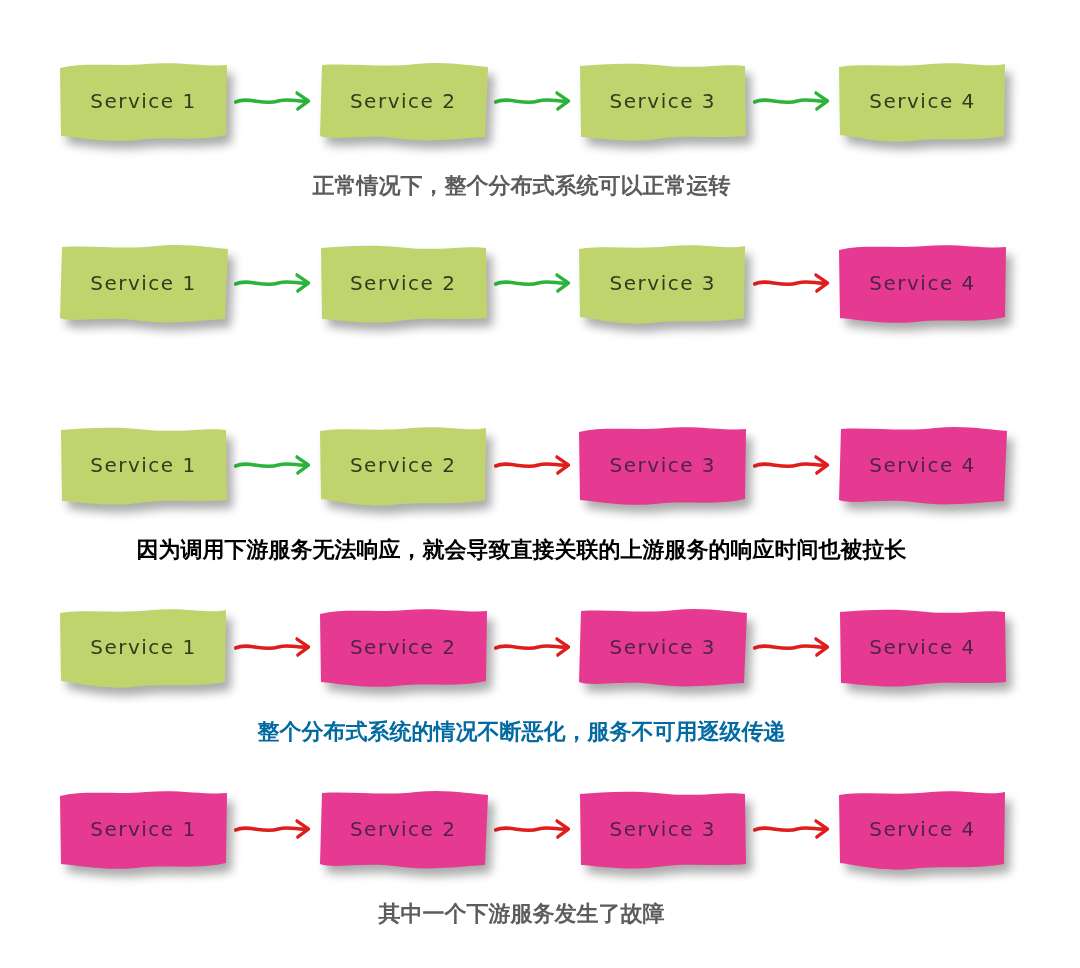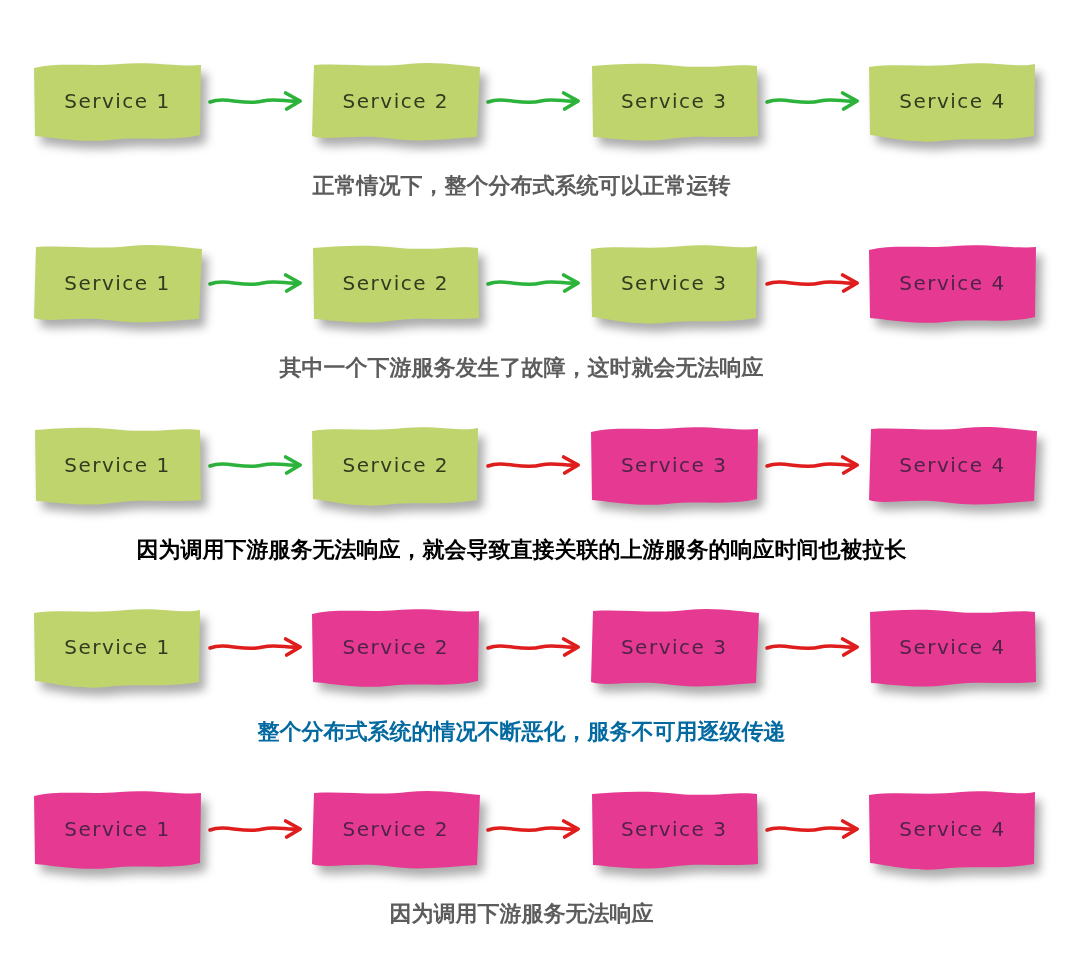--- a/index.html
+++ b/index.html
@@ -10,21 +10,22 @@
     box-sizing:border-box;
     padding-top:58px;
     overflow:hidden;
     font-family:"DejaVu Sans", sans-serif;
   }
   .row{height:182px;}
   .chain{
     display:flex;align-items:center;
     box-sizing:border-box;
     height:86px;
-    padding:0 40px 0 30px;
+    padding:0 70px 0 30px;
+    margin-left:26px;
   }
   .node{
     position:relative;
     width:175px;height:86px;
     flex:none;
   }
   .note{
     position:absolute;left:0;top:0;width:100%;height:100%;
     filter:drop-shadow(6px 8px 5px rgba(70,70,70,0.45));
   }
@@ -140,21 +141,20 @@
     <path class="head" d="M76,5 L90,13 L77,21" fill="none" stroke-width="3.6" stroke-linecap="round" stroke-linejoin="round" stroke="#e01d1d"></path>
   </svg>
 
   <div class="node">
     <svg class="note" viewBox="0 0 175 86" preserveAspectRatio="none">
       <path class="note-path" stroke="none" d="M4,10 C30,4 60,9 90,6 C120,3 150,9 171,7 L170,77 C140,84 110,78 80,82 C50,85 20,79 5,78 Z" fill="#e63a92"></path>
     </svg>
     <span class="label" style="color: rgb(79, 35, 71);">Service 4</span>
   </div>
 </div>
-    <div class="caption" style="color: rgb(92, 92, 92);">其中一个下游服务发生了故障，这时就会无法响应</div>
   </section>
 
   <section class="row">
     <div class="chain">
   <div class="node">
     <svg class="note" viewBox="0 0 175 86" preserveAspectRatio="none">
       <path class="note-path" stroke="none" d="M5,8 C28,6 58,4 92,8 C126,11 152,5 170,8 L171,78 C142,81 112,76 82,81 C52,85 22,80 6,79 Z" fill="#c0d46e"></path>
     </svg>
     <span class="label" style="color: rgb(51, 59, 31);">Service 1</span>
   </div>
@@ -284,16 +284,16 @@
     <path class="head" d="M76,5 L90,13 L77,21" fill="none" stroke-width="3.6" stroke-linecap="round" stroke-linejoin="round" stroke="#e01d1d"></path>
   </svg>
 
   <div class="node">
     <svg class="note" viewBox="0 0 175 86" preserveAspectRatio="none">
       <path class="note-path" stroke="none" d="M4,9 C32,5 64,10 96,6 C128,3 154,10 170,6 L169,78 C136,84 106,79 76,83 C46,86 18,78 5,77 Z" fill="#e63a92"></path>
     </svg>
     <span class="label" style="color: rgb(79, 35, 71);">Service 4</span>
   </div>
 </div>
-    <div class="caption" style="color: rgb(92, 92, 92);">因为调用下游服务无法响应</div>
+    <div class="caption" style="color: rgb(92, 92, 92);">其中一个下游服务发生了故障</div>
   </section>
 </div>
 </div>
 
 </body></html>

